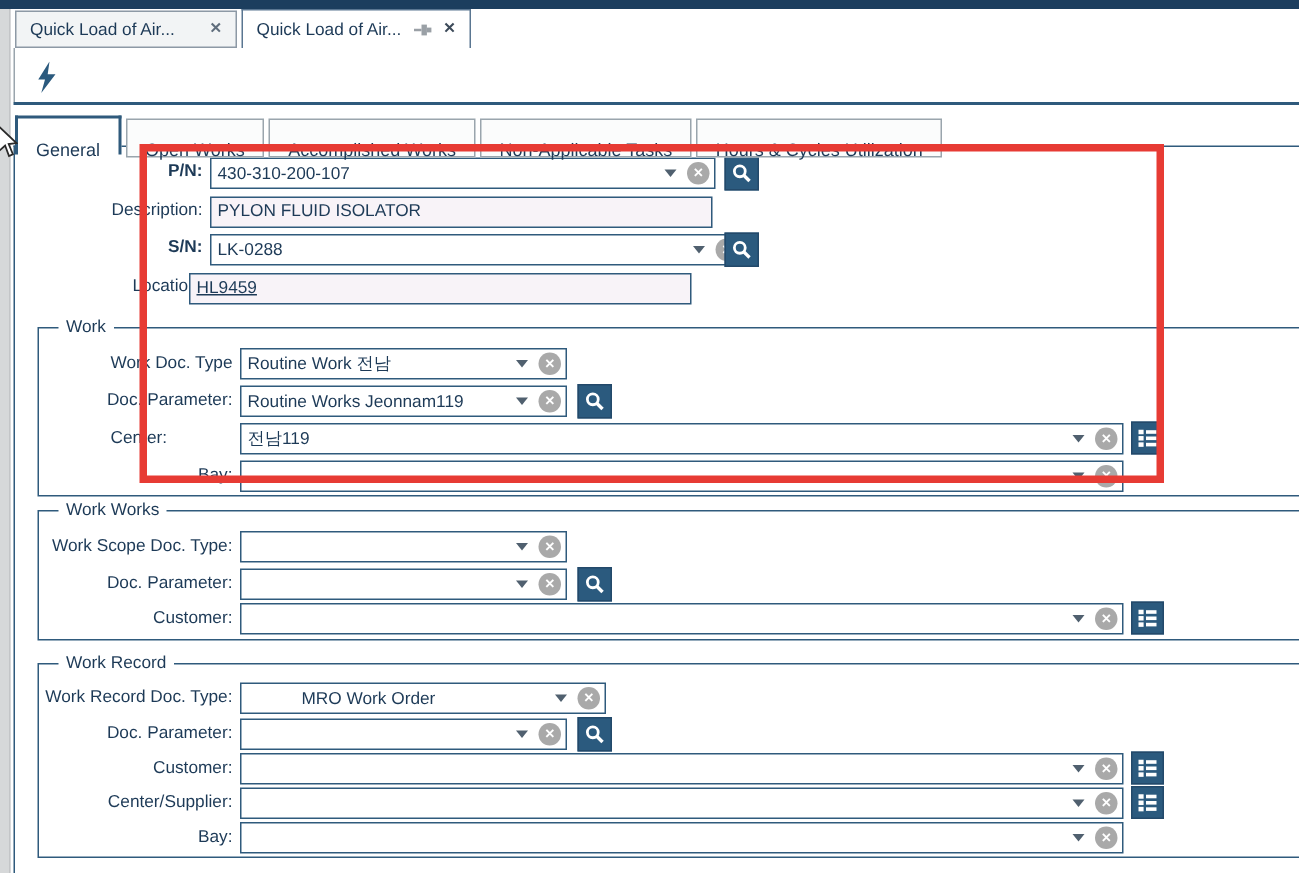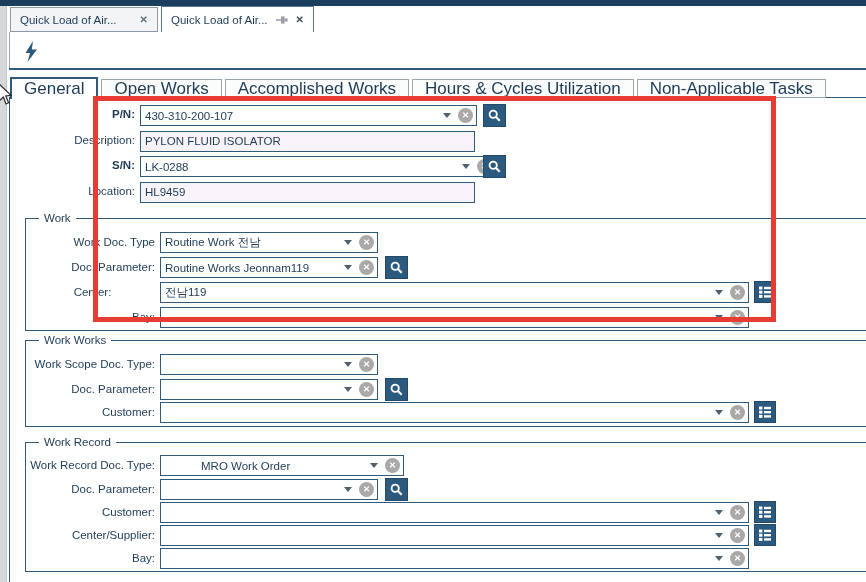--- a/index.html
+++ b/index.html
@@ -15,22 +15,22 @@
   .dtab.active{height:26px;background:#fff;border:1px solid #5a7691;border-bottom:none;margin-left:3px;min-width:152px;}
   .xicon{font-size:10px;font-weight:bold;color:#5f6d7c;line-height:1;}
   .xicon::before{content:"✕";}
   .dtab.active .xicon{color:#3c4a59;}
   .dtab-right{display:flex;align-items:center;gap:7px;}
   
   .toolsep{left:9px;top:68px;width:857px;height:2px;background:#2f5a7c;}
   .ctborder{left:9px;top:32px;width:1px;height:36px;background:#9aa5ad;}
   
   .itabs{left:10px;top:77px;display:flex;gap:3px;align-items:flex-start;z-index:3;}
-  .itab{box-sizing:border-box;height:19px;line-height:17px;margin-top:2px;padding:0 12px;border:1px solid #9aa5ad;
-        background:#fbfcfc;font-size:17px;white-space:nowrap;}
+  .itab{box-sizing:border-box;height:19px;line-height:17px;margin-top:2px;padding:12px 12px;border:1px solid #9aa5ad;
+        background:#fbfcfc;font-size:12px;white-space:nowrap;}
   .itab.active{height:22px;line-height:19px;margin-top:0;border:2px solid #2f5a7c;border-bottom:none;background:#fff;z-index:4;}
   .panel{left:9px;top:97px;width:857px;height:485px;border-top:1px solid #2f5a7c;border-left:1px solid #2f5a7c;box-sizing:border-box;background:#fff;}
   
   .lbl{position:absolute;font-size:11.5px;color:#1d3a57;text-align:right;white-space:nowrap;}
   .blbl{font-weight:bold;}
   .combo{position:absolute;height:21px;border:1px solid #2f5a7c;background:#fff;display:flex;align-items:center;box-sizing:border-box;z-index:2;}
   .cval{flex:1;padding:0 3px 0 4px;font-size:11.5px;color:#1d3a57;white-space:nowrap;overflow:hidden;}
   .carr{width:0;height:0;border-left:4px solid transparent;border-right:4px solid transparent;border-top:5px solid #50606f;margin:0 2px;flex:0 0 auto;}
   .cclr{width:15px;height:15px;border-radius:50%;background:#a9a9a9;color:#fff;display:flex;align-items:center;justify-content:center;margin:0 3px 0 5px;flex:0 0 auto;}
   .cclr::before{content:"✕";font-size:8.5px;font-weight:bold;line-height:1;}
@@ -72,22 +72,22 @@
   <div class="abs ctborder"></div>
   <svg class="abs" style="left:24px;top:41px;" width="14" height="22" viewBox="0 0 14 22">
     <path d="M9 0 L1.5 12 H6 L3.5 21 L13 8.5 H7.8 Z" fill="#2b5a7e"></path>
   </svg>
   <div class="abs toolsep"></div>
 
   <div class="abs itabs">
     <div class="itab active">General</div>
     <div class="itab">Open Works</div>
     <div class="itab">Accomplished  Works</div>
+    <div class="itab">Non-Applicable Tasks</div>
     <div class="itab">Hours &amp; Cycles Utilization</div>
-    <div class="itab">Non-Applicable Tasks</div>
   </div>
 
   <div class="abs panel"></div>
 
   <div class="lbl blbl" style="left:30px;top:108px;width:105px;">P/N:</div>
   <div class="combo" style="left:140px;top:105px;width:337px;">
     <span class="cval">430-310-200-107</span>
     <span class="carr"></span>
     <span class="cclr"></span>
   </div>
@@ -108,21 +108,21 @@
     <span class="cclr"></span>
   </div>
   <div class="sqbtn" style="left:483px;top:155px;">
     <svg width="13" height="13" viewBox="0 0 14 14">
       <circle cx="5.6" cy="5.6" r="3.9" fill="none" stroke="#fff" stroke-width="2"></circle>
       <line x1="8.6" y1="8.6" x2="12.6" y2="12.6" stroke="#fff" stroke-width="2.4"></line>
     </svg>
   </div>
 
   <div class="lbl" style="left:30px;top:185px;width:105px;">Location:</div>
-  <div class="ro" style="left:140px;top:182px;width:335px;">HL9459</div>
+  <div class="ro" style="left:126px;top:182px;width:335px;text-decoration:underline;">HL9459</div>
 
   <div class="grp" style="left:25px;top:218px;width:845px;height:113px;">
     <span class="cap">Work</span>
   </div>
   <div class="lbl" style="left:30px;top:236px;width:125px;">Work Doc. Type</div>
   <div class="combo" style="left:160px;top:232px;width:218px;">
     <span class="cval">Routine Work 전남</span>
     <span class="carr"></span>
     <span class="cclr"></span>
   </div>

